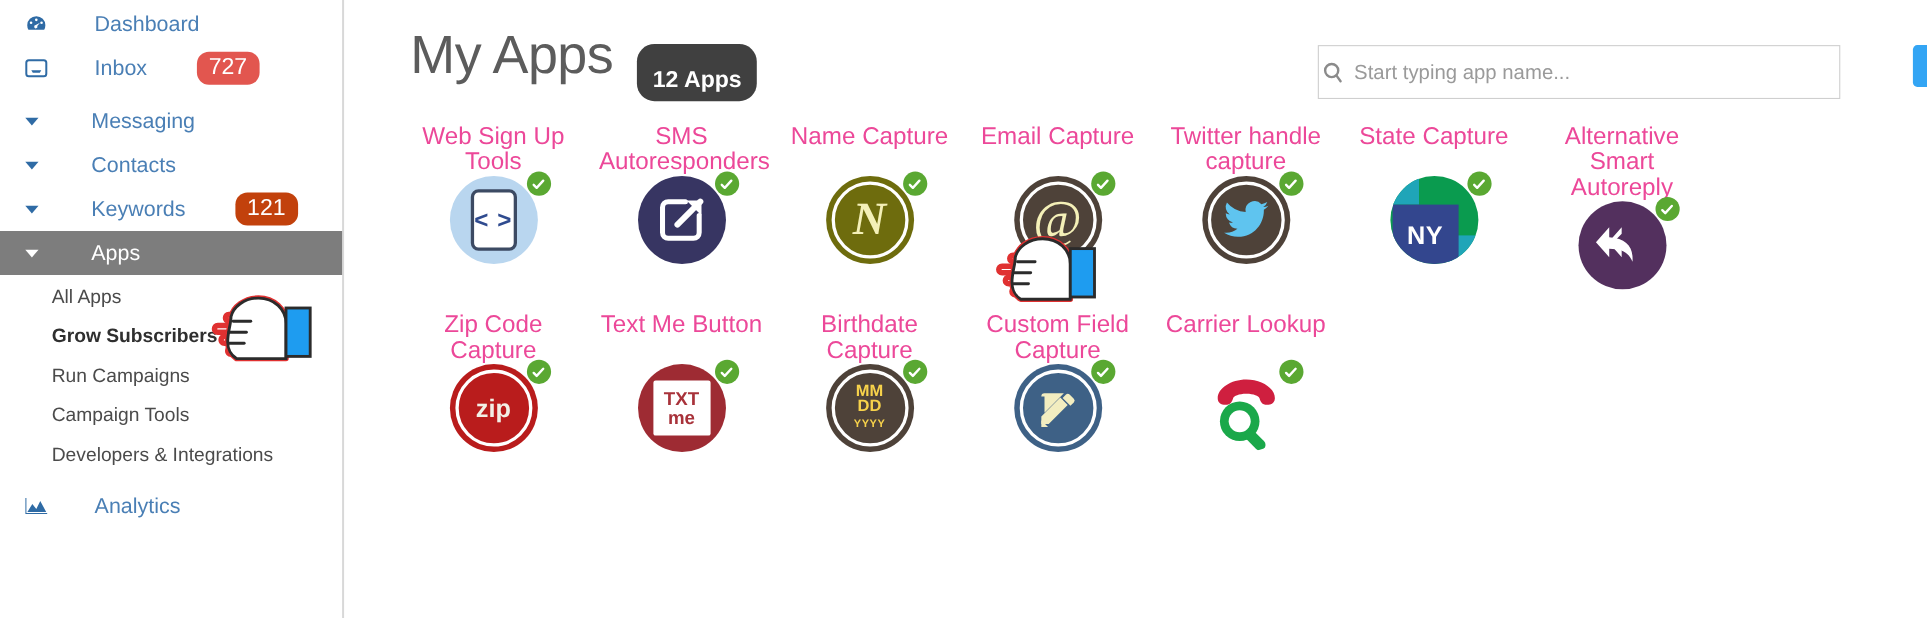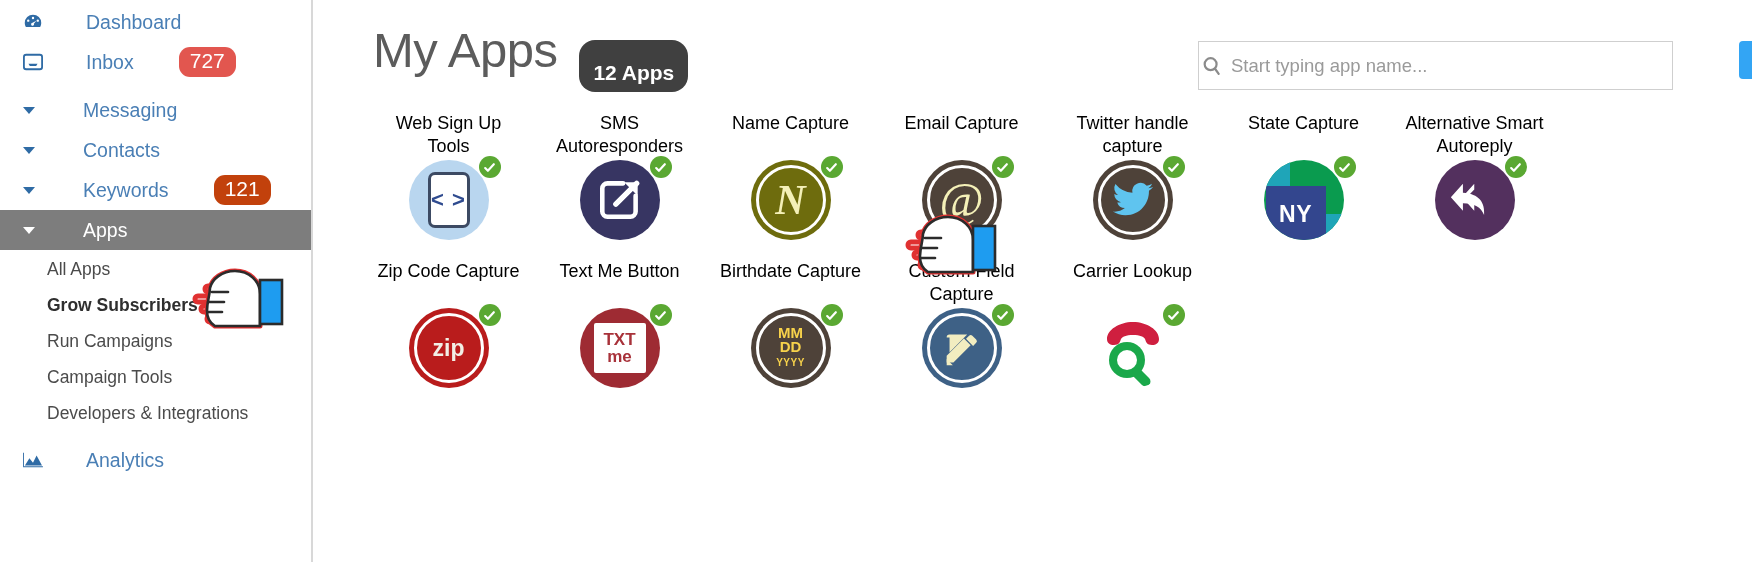--- a/index.html
+++ b/index.html
@@ -179,22 +179,22 @@
     margin-top: 2px;
   }
   .tile {
     width: 171px;
     display: flex;
     flex-direction: column;
     align-items: center;
     cursor: pointer;
   }
   .tile-label {
-    font-size: 18px;
-    color: #000000;
+    font-size: 22px;
+    color: #ec4899;
     text-align: center;
     line-height: 23px;
     width: 150px;
     min-height: 46px;
     margin-bottom: 2px;
   }
   .icon-slot {
     position: relative;
     width: 80px; height: 80px;
     margin-bottom: 20px;

